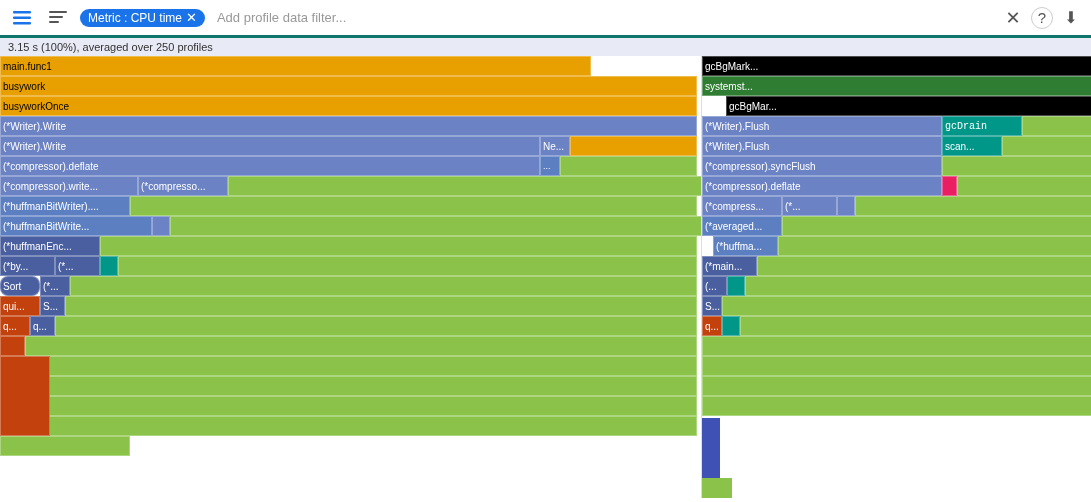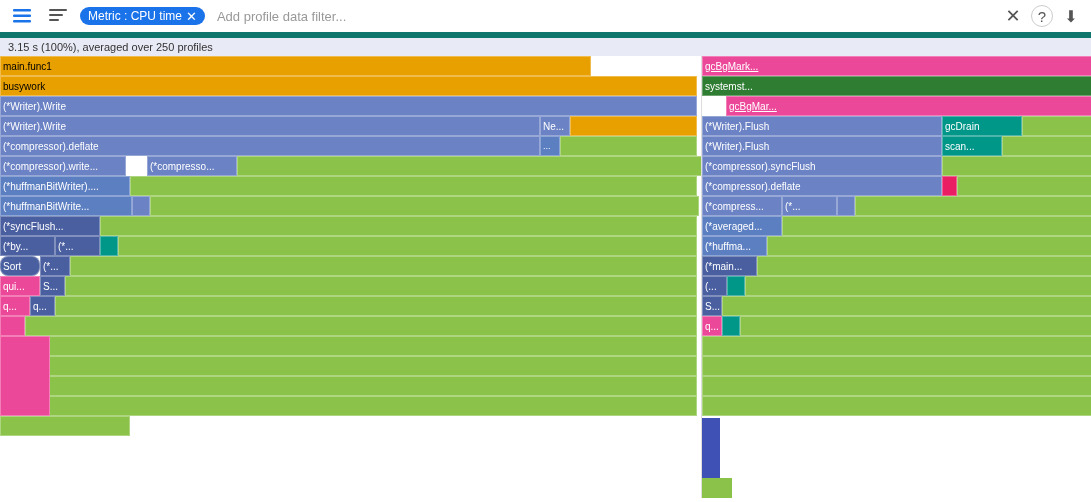--- a/index.html
+++ b/index.html
@@ -10,21 +10,21 @@
       width: 1091px;
       height: 502px;
       overflow: hidden;
     }
 
     
     .toolbar {
       display: flex;
       align-items: center;
       height: 38px;
-      border-bottom: 6px solid #0f766e;
+      border-bottom: 3px solid #0f766e;
       padding: 0 8px;
       gap: 8px;
       background: #fff;
     }
     .toolbar-icon-btn {
       display: flex; align-items: center; justify-content: center;
       width: 28px; height: 28px;
       cursor: pointer;
       border: none; background: none;
     }
@@ -93,25 +93,25 @@
       cursor: pointer;
       border: 1px solid rgba(255,255,255,0.3);
       padding: 0 2px;
       flex-shrink: 0;
     }
 
     
     .orange { background: #e8a000; color: #000; }
     .blue-mid { background: #6b82c4; }
     .blue-dark { background: #4a5fa0; }
-    .green { background: #ec4899; text-decoration: underline; }
+    .green { background: #000000; }
     .teal { background: #009688; }
     .pink { background: #e91e63; }
     .blue-steel { background: #5c7fc2; }
-    .indigo { background: #ec4899; text-align: center; }
+    .indigo { background: #c2410c; text-align: center; }
   </style>
 </head>
 <body>
 
 <div class="toolbar">
   <button class="toolbar-icon-btn" title="Menu">
     <svg viewBox="0 0 18 18" fill="#1a73e8">
       <rect y="2" width="18" height="2.5" rx="1"></rect>
       <rect y="7.5" width="18" height="2.5" rx="1"></rect>
       <rect y="13" width="18" height="2.5" rx="1"></rect>
@@ -148,57 +148,60 @@
     <div style="flex:1; overflow:hidden; position:relative;">
 
       <div class="row">
         <div class="block orange" style="width:591px;">main.func1</div>
       </div>
 
       <div class="row">
         <div class="block orange" style="width:697px;">busywork</div>
       </div>
 
+      <div class="row">
+        <div class="block orange" style="width:697px;">busyworkOnce</div>
+      </div>
 
       <div class="row">
         <div class="block blue-mid" style="width:697px;">(*Writer).Write</div>
       </div>
 
       <div class="row">
         <div class="block blue-mid" style="width:540px;">(*Writer).Write</div>
         <div class="block" style="width:30px;background:#6b82c4;">Ne...</div>
         <div class="block" style="width:127px;background:#e8a000;"></div>
       </div>
 
 
       <div class="row">
         <div class="block blue-mid" style="width:540px;">(*compressor).deflate</div>
         <div class="block" style="width:20px;background:#5c7fc2;font-size:9px;">...</div>
         <div class="block" style="width:137px;background:#8bc34a;"></div>
       </div>
 
       <div class="row">
-        <div class="block blue-mid" style="width:126px;">(*compressor).write...</div>
-        <div class="block blue-mid" style="width:90px;margin-left:21px;">(*compresso...</div>
+        <div class="block blue-mid" style="width:138px;">(*compressor).write...</div>
+        <div class="block blue-mid" style="width:90px;">(*compresso...</div>
         <div class="block" style="width:477px;background:#8bc34a;"></div>
       </div>
 
       <div class="row">
         <div class="block blue-steel" style="width:130px;">(*huffmanBitWriter)....</div>
         <div class="block" style="width:567px;background:#8bc34a;"></div>
       </div>
 
       <div class="row">
-        <div class="block blue-steel" style="width:132px;">(*huffmanBitWrite...</div>
+        <div class="block blue-steel" style="width:152px;">(*huffmanBitWrite...</div>
         <div class="block" style="width:18px;background:#6b82c4;"></div>
         <div class="block" style="width:549px;background:#8bc34a;"></div>
       </div>
 
       <div class="row">
-        <div class="block blue-dark" style="width:100px;">(*syncFlush...</div>
+        <div class="block blue-dark" style="width:100px;">(*huffmanEnc...</div>
         <div class="block" style="width:597px;background:#8bc34a;"></div>
       </div>
 
       <div class="row">
         <div class="block blue-dark" style="width:55px;">(*by...</div>
         <div class="block blue-dark" style="width:45px;">(*...</div>
         <div class="block" style="width:18px;background:#009688;"></div>
         <div class="block" style="width:579px;background:#8bc34a;"></div>
       </div>
 
@@ -253,21 +256,21 @@
       <div class="row">
         <div class="block" style="width:438px;background:#2e7d32;">systemst...</div>
       </div>
 
       <div class="row">
         <div class="block green" style="width:390px;margin-left:24px;">gcBgMar...</div>
       </div>
 
       <div class="row">
         <div class="block blue-mid" style="width:240px;">(*Writer).Flush</div>
-        <div class="block teal" style="width:80px;">gcDrain</div>
+        <div class="block teal" style="width:80px;font-family:Liberation Mono, monospace;">gcDrain</div>
         <div class="block" style="width:70px;background:#8bc34a;"></div>
       </div>
 
       <div class="row">
         <div class="block blue-mid" style="width:240px;">(*Writer).Flush</div>
         <div class="block teal" style="width:60px;">scan...</div>
         <div class="block" style="width:90px;background:#8bc34a;"></div>
       </div>
 
       <div class="row">
@@ -287,21 +290,21 @@
         <div class="block" style="width:18px;background:#6b82c4;"></div>
         <div class="block" style="width:237px;background:#8bc34a;"></div>
       </div>
 
       <div class="row">
         <div class="block blue-steel" style="width:80px;">(*averaged...</div>
         <div class="block" style="width:310px;background:#8bc34a;"></div>
       </div>
 
       <div class="row">
-        <div class="block blue-steel" style="width:65px;">(*huffma...</div>
+        <div class="block blue-steel" style="width:65px;margin-left:11px;">(*huffma...</div>
         <div class="block" style="width:325px;background:#8bc34a;"></div>
       </div>
 
       <div class="row">
         <div class="block blue-dark" style="width:55px;">(*main...</div>
         <div class="block" style="width:335px;background:#8bc34a;"></div>
       </div>
 
       <div class="row">
         <div class="block blue-dark" style="width:25px;">(...</div>

